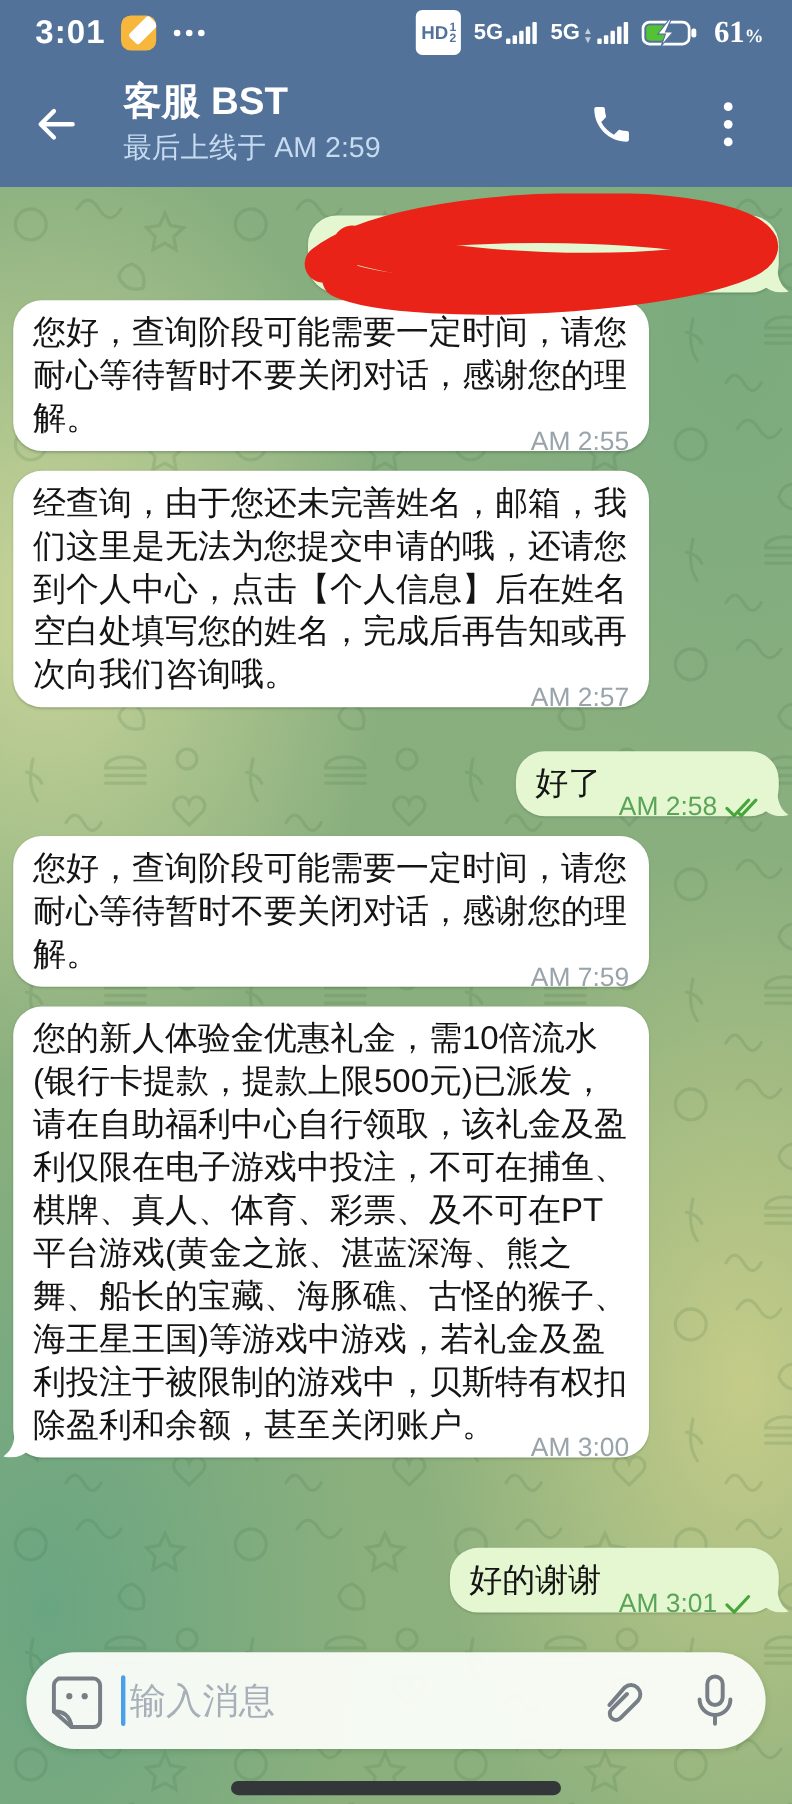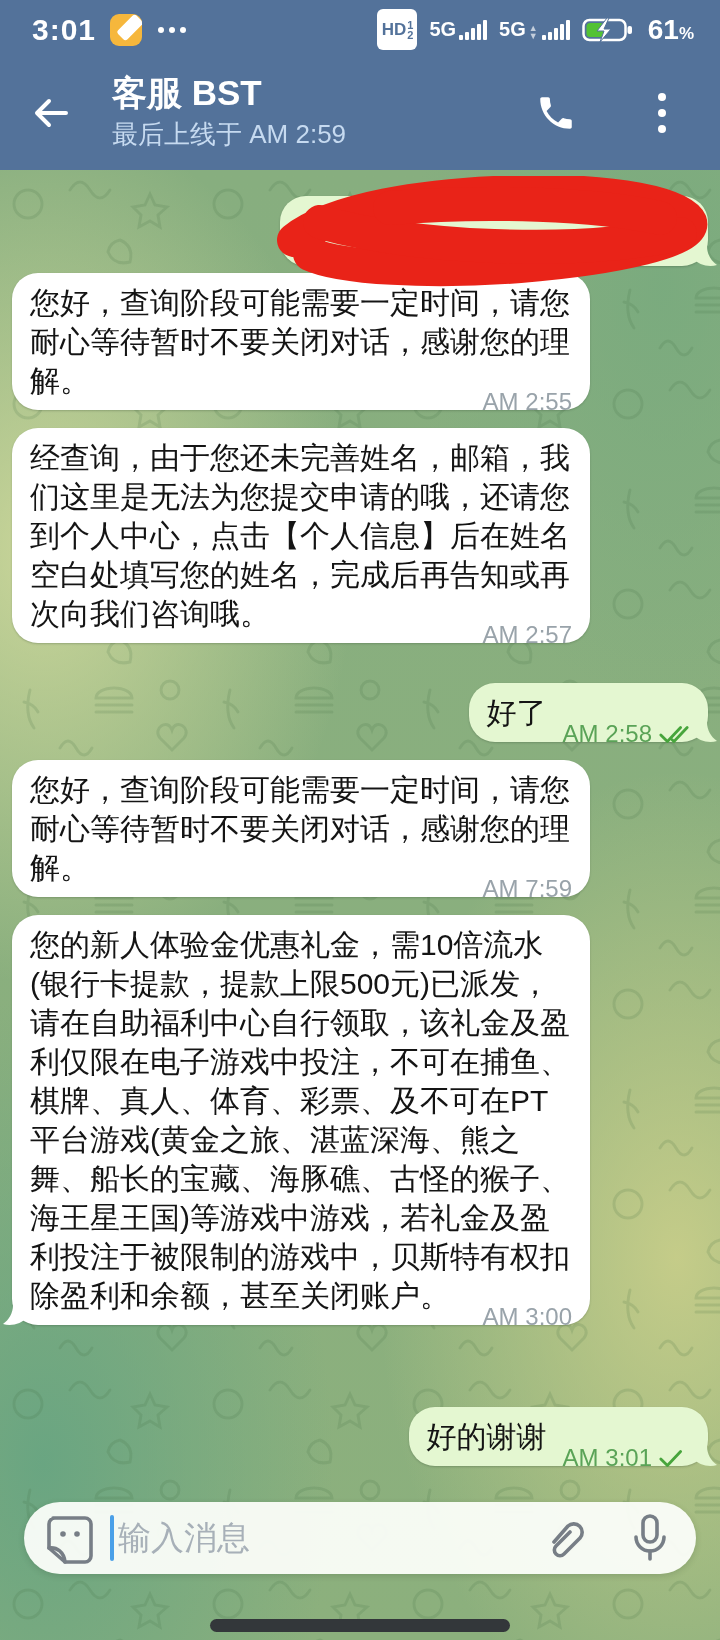--- a/index.html
+++ b/index.html
@@ -23,21 +23,21 @@
   .sb-dots i{width:6px;height:6px;border-radius:50%;background:#fff;}
   .sb-right{display:flex;align-items:center;gap:12px;}
   .hd-badge{background:#fff;border-radius:6px;height:41px;display:flex;align-items:center;padding:0 4px 0 5px;color:var(--hdr);}
   .hd-badge b{font-size:17px;font-weight:800;letter-spacing:0;}
   .hd-nums{display:flex;flex-direction:column;line-height:10px;font-size:11px;font-weight:800;margin-left:1px;}
   .sig{display:flex;align-items:flex-end;gap:3px;}
   .sig .g{font-size:20px;font-weight:700;align-self:flex-start;line-height:18px;}
   .bars{display:flex;align-items:flex-end;gap:2px;}
   .bars i{width:4px;background:#fff;border-radius:1px;display:block;}
   .updown{display:flex;flex-direction:column;font-size:9px;line-height:8px;color:rgba(255,255,255,.65);margin-right:1px;align-self:flex-end;}
-  .batt-pct{font-size:28px;font-weight:700;}
+  .batt-pct{font-size:28px;font-weight:700;font-family:Liberation Serif, serif;}
   .batt-pct small{font-size:17px;font-weight:600;}
 
   
   .header{position:absolute;top:55px;left:0;right:0;height:115px;background:var(--hdr);
     display:flex;align-items:center;padding:0 34px 0 24px;box-sizing:border-box;z-index:5;}
   .back{width:52px;height:52px;display:flex;align-items:center;justify-content:center;margin-right:30px;}
   .avatar{width:86px;height:86px;border-radius:50%;background:#fff;flex:0 0 auto;position:relative;
     display:flex;flex-direction:column;align-items:center;justify-content:flex-start;overflow:hidden;}
   .avatar .cap{font-size:13px;font-weight:800;color:#23ad4c;margin-top:-4px;}
   .h-text{margin-left:6px;flex:1;min-width:0;}
@@ -75,21 +75,21 @@
   .tail.r{right:-9px;}
   .tail.l{left:-9px;}
   .redacted .bubble{width:428px;height:70px;padding:0;}
   .redacted .stamp{position:absolute;right:18px;bottom:10px;margin:0;float:none;top:0;}
   .scribble{position:absolute;left:-18px;top:-20px;pointer-events:none;z-index:3;}
   .msg.gap-big{margin-top:22px;}
   .msg.gap-huge{margin-top:64px;}
   .msg.gap-small{margin-bottom:7px;}
 
   
-  .composer{position:absolute;left:24px;right:24px;top:1502px;height:72px;border-radius:44px;
+  .composer{position:absolute;left:24px;right:24px;top:1502px;height:88px;border-radius:44px;
     background:rgba(252,254,250,.94);display:flex;align-items:center;padding:0 24px 0 20px;
     box-sizing:border-box;z-index:6;box-shadow:0 2px 6px rgba(40,60,40,.18);}
   .caret{width:4px;height:46px;background:var(--caret);border-radius:2px;margin:0 4px 0 14px;}
   .placeholder{flex:1;font-size:33px;color:#a7b0b8;}
   .c-icons{display:flex;align-items:center;gap:40px;}
   .home{position:absolute;left:210px;width:300px;height:13px;border-radius:7px;background:#33373a;top:1619px;z-index:6;}
 </style>
 </head>
 <body style="--hdr: #53729a; --out: #e4f7d1; --in: #ffffff; --chk: #47a53c; --tgrn: #5aa357; --tgry: #99a3aa; --red: #e92318; --caret: #4aa0e8; --batt: #53c234; --orange: #f6b73c;">
 

